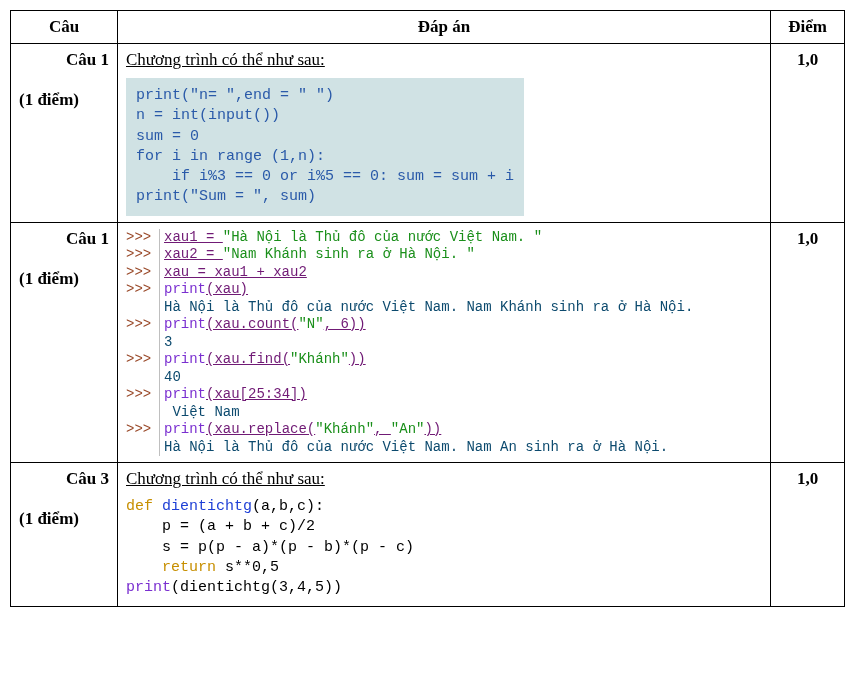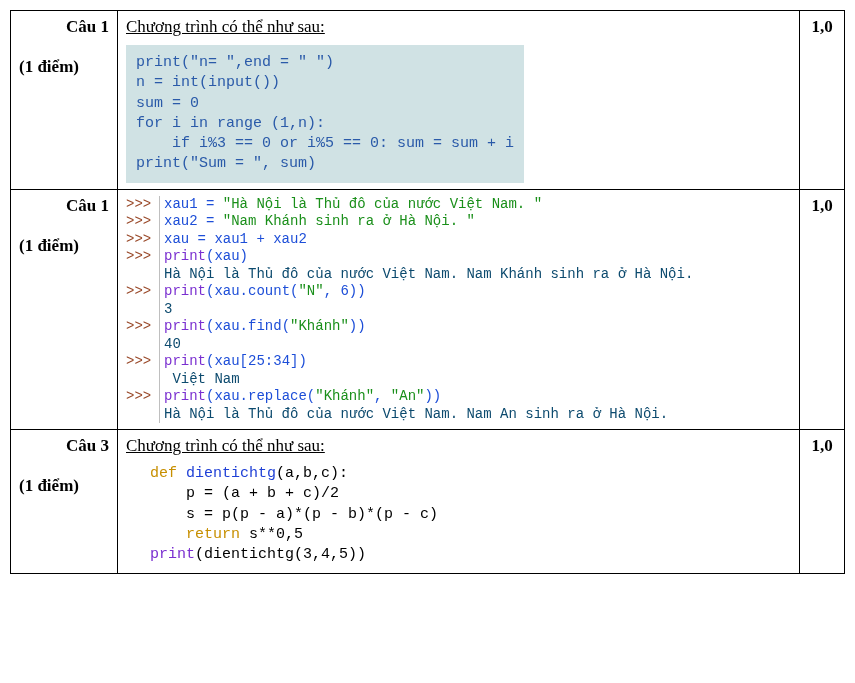--- a/index.html
+++ b/index.html
@@ -65,36 +65,41 @@
     border-right: 1px solid #bfbfbf;
     padding-right: 2px;
     box-sizing: border-box;
   }
   .pyshell .code-col {
     padding-left: 4px;
   } 
   .tok-fn { color: #7a2fd0; } 
   .tok-str { color: #1a8f1a; }
   .tok-out { color: #0c4a6e; } 
-  .tok-plain { color: #1d4ed8; }
+  .tok-plain { color: #701a75; text-decoration: underline; }
 
   
-  .defcode { color: #000; margin-left: 24px; }
+  .defcode { color: #000; }
   .defcode .kw-def { color: #c78f00; }
   .defcode .kw-ret { color: #c78f00; }
   .defcode .fn { color: #1e3fd6; }
   .defcode .pr { color: #7a2fd0; }
 
   .diem-cell { text-align:center; vertical-align: middle; font-weight: bold; }
 </style>
 </head>
 <body>
 
 <table class="main">
   <tbody>
+      <tr>
+    <th class="col-cau">Câu</th>
+    <th>Đáp án</th>
+    <th class="col-diem">Điểm</th>
+  </tr>
 
   <tr>
     <td class="col-cau">
       <div class="q-title">Câu 1</div>
       <div class="q-sub">(1 điểm)</div>
     </td>
     <td>
       <div class="intro">Chương trình có thể như sau:</div>
       <div class="codeblock blue-bg">print("n= ",end = " ")
 n = int(input())

